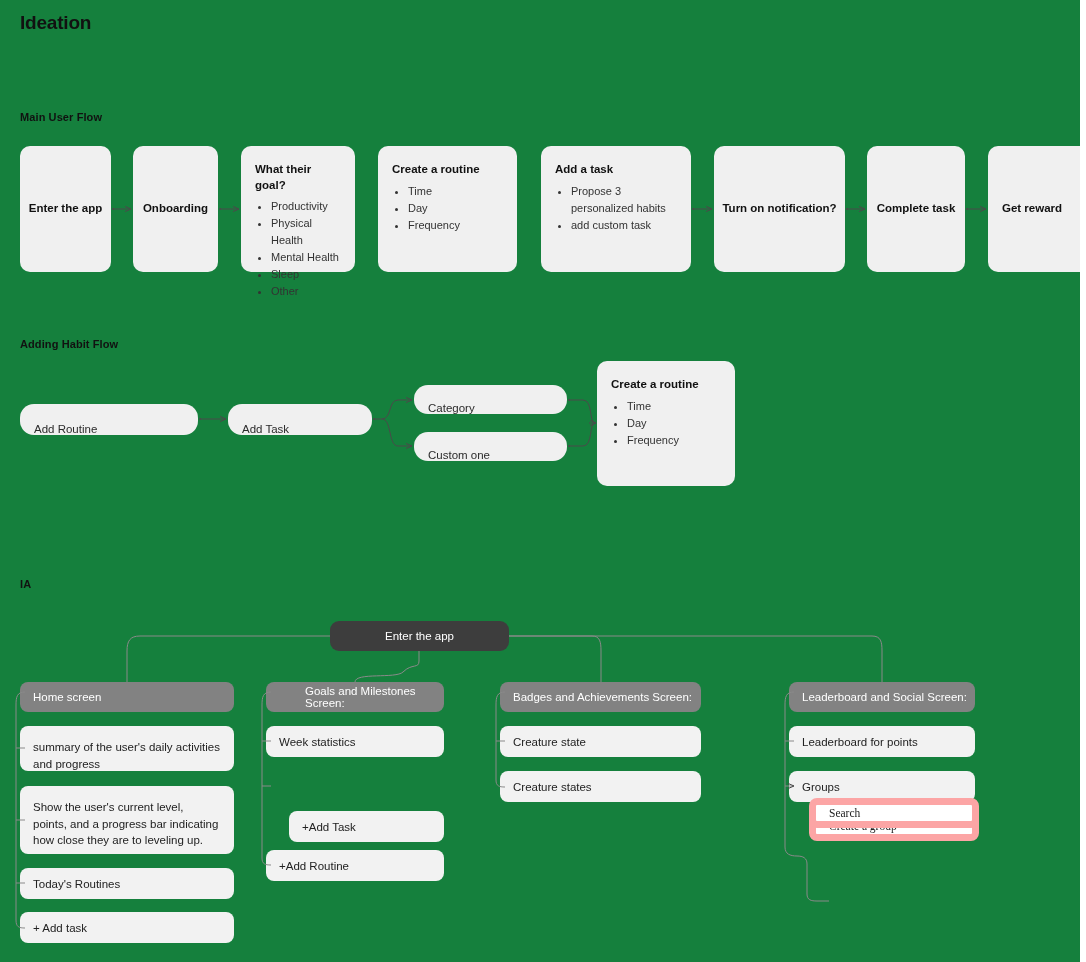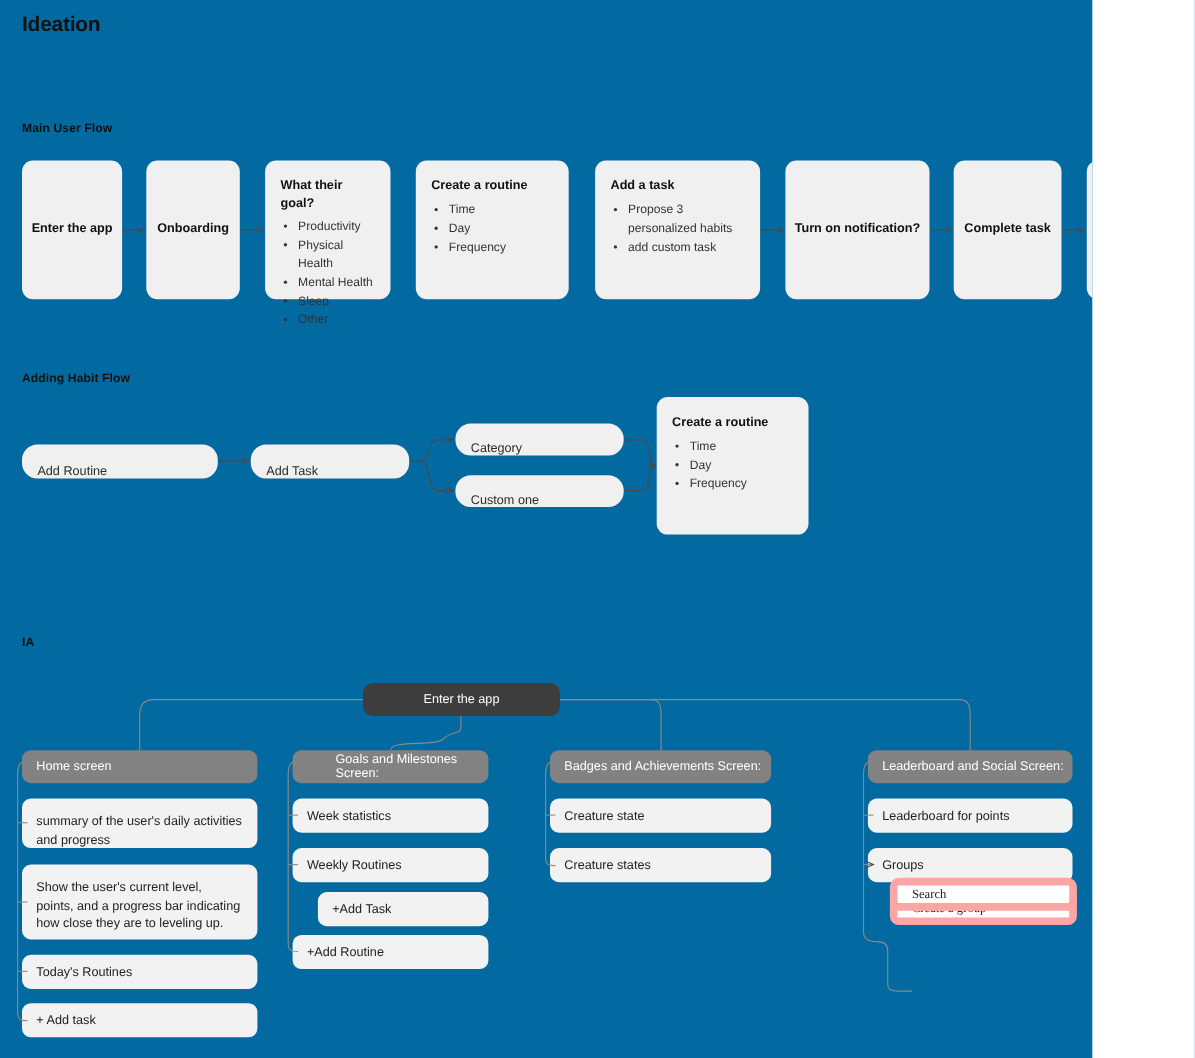--- a/index.html
+++ b/index.html
@@ -4,24 +4,24 @@
 <style>
   * { box-sizing: border-box; }
   html, body {
     margin: 0; padding: 0;
     background: #ffffff;
     font-family: "Liberation Sans", sans-serif;
     color: #1a1a1a;
   }
   .page {
     position: relative;
-    width: 993px;
+    width: 1080px;
     height: 962px;
     overflow: hidden;
-    background: #0369a1;
+    background: #15803d;
   }
 
   
   .page-title {
     position: absolute;
     left: 20px; top: 12px;
     font-size: 19px;
     font-weight: 700;
     letter-spacing: -0.2px;
     color: #111111;
@@ -252,23 +252,20 @@
   <div class="ia-node" style="left:20px; top:912px; width:214px; height:31px;">
     <span>+ Add task</span>
   </div>
 
   <div class="ia-head" style="left:266px; top:682px; width:178px; height:30px;padding-left:39px;">
     <span>Goals and Milestones Screen:</span>
   </div>
   <div class="ia-node" style="left:266px; top:726px; width:178px; height:31px;">
     <span>Week statistics</span>
   </div>
-  <div class="ia-node" style="left:266px; top:771px; width:178px; height:31px;">
-    <span>Weekly Routines</span>
-  </div>
   <div class="ia-node" style="left:289px; top:811px; width:155px; height:31px;">
     <span>+Add Task</span>
   </div>
   <div class="ia-node" style="left:266px; top:850px; width:178px; height:31px;">
     <span>+Add Routine</span>
   </div>
 
   <div class="ia-head" style="left:500px; top:682px; width:201px; height:30px;">
     <span>Badges and Achievements Screen:</span>
   </div>

